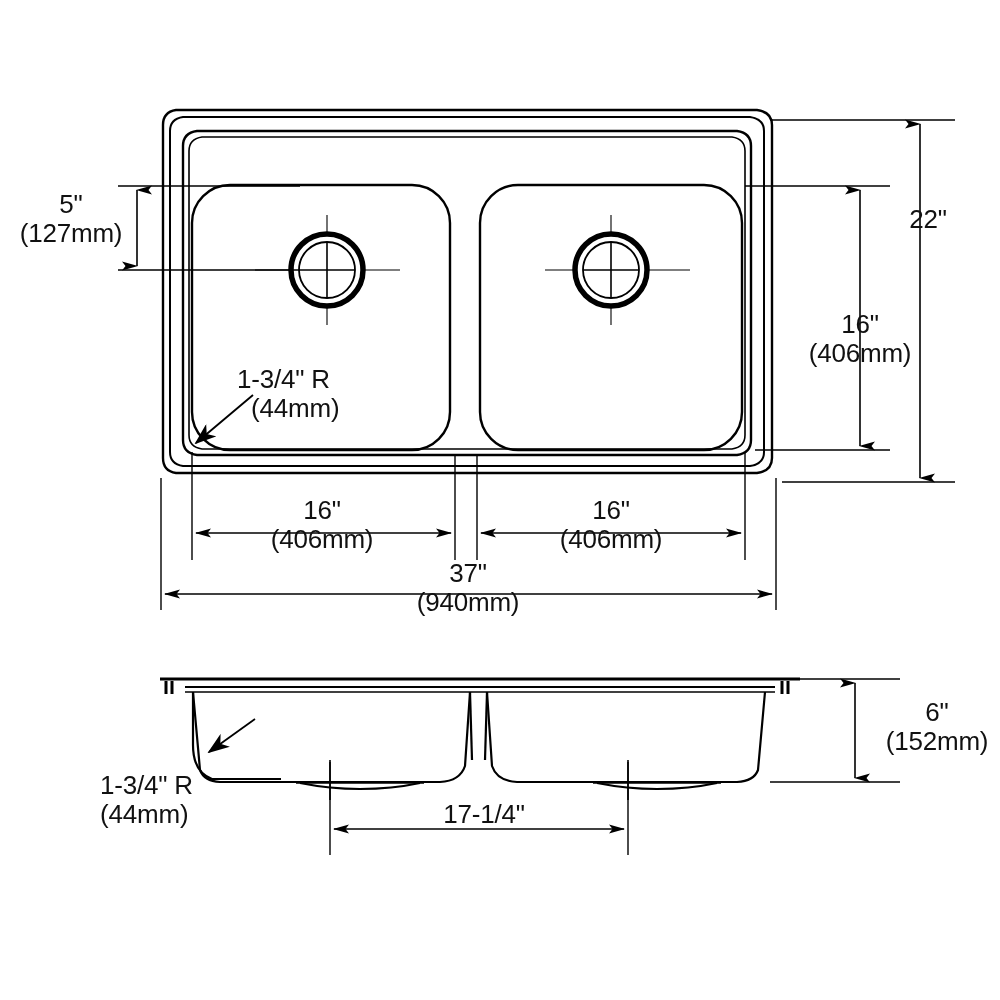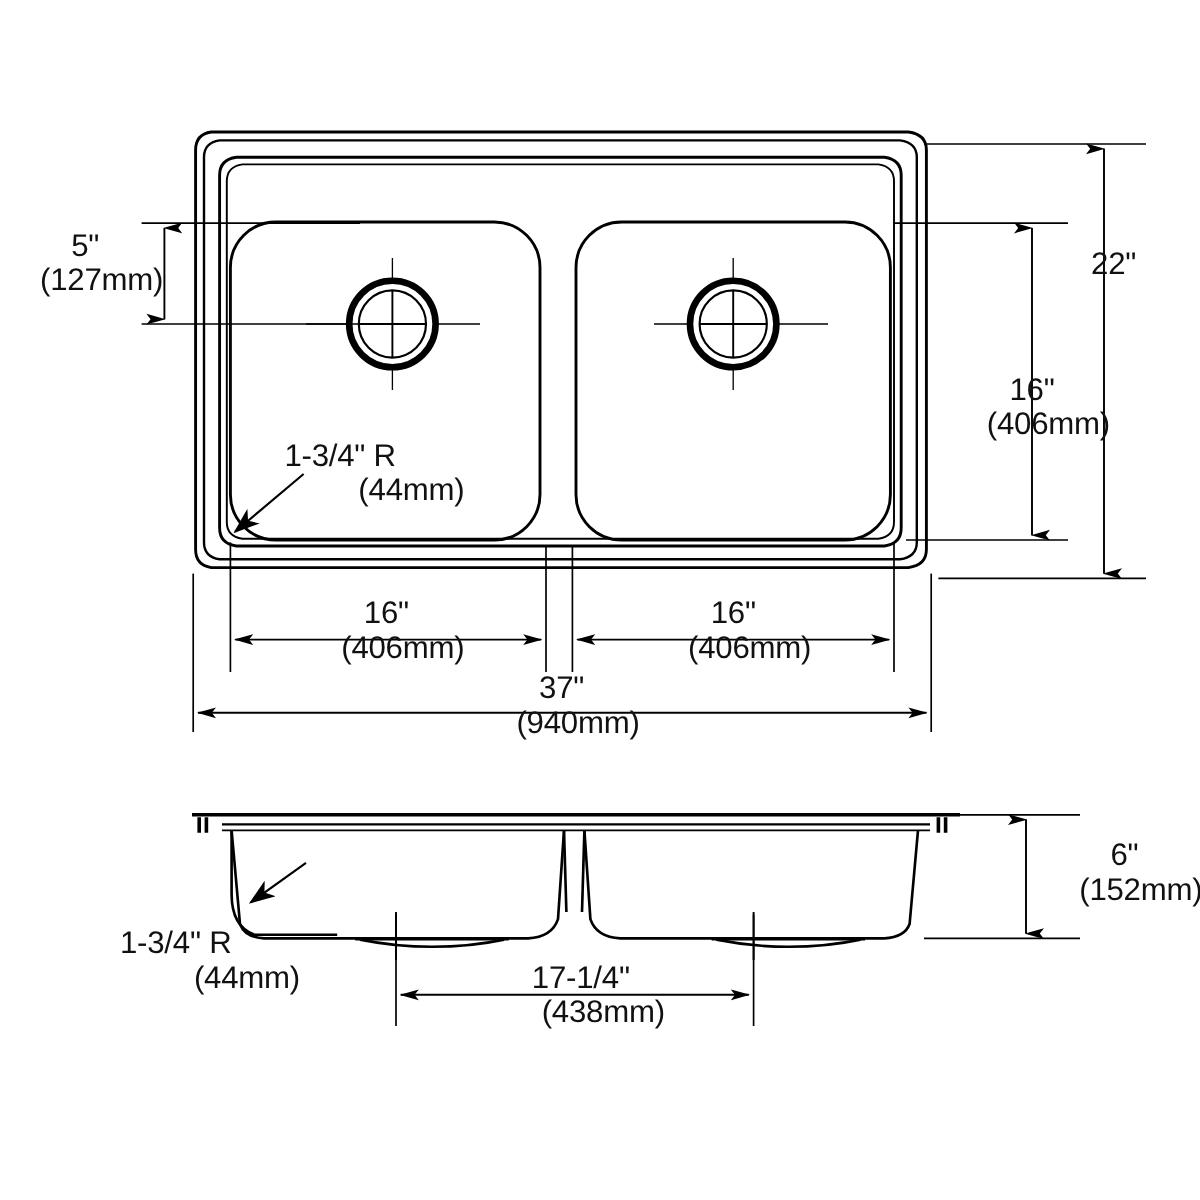--- a/index.html
+++ b/index.html
@@ -33,21 +33,21 @@
     position: absolute;
     text-align: center;
     line-height: 1.12;
     white-space: nowrap;
     font-family: "Liberation Sans", sans-serif;
     font-size: 26px;
     color: #111111;
     letter-spacing: -0.2px;
   }
   .dim-label .line1 { display: block; }
-  .dim-label .line2 { display: block; text-align: right; }
+  .dim-label .line2 { display: block; }
 </style>
 </head>
 <body>
 
 <div id="drawing-root">
 
   <svg id="drawing-canvas" viewBox="0 0 1000 1000">
     <defs>
       <marker id="arrUp" markerWidth="10" markerHeight="16" refX="5" refY="1" orient="auto" markerUnits="userSpaceOnUse">
         <path d="M5,0 L9.5,16 L5,12.5 L0.5,16 Z" fill="#000"></path>
@@ -264,21 +264,20 @@
     <span class="line2">(940mm)</span>
   </div>
 
   <div class="dim-label" style="left:100px; top:771px; width:150px; text-align:left;">
     <span class="line1">1-3/4" R</span>
     <span class="line2">(44mm)</span>
   </div>
 
   <div class="dim-label" style="left:414px; top:800px; width:140px;">
     <span class="line1">17-1/4"</span>
-    <span class="line2">(438mm)</span>
   </div>
 
   <div class="dim-label" style="left:872px; top:698px; width:130px;">
     <span class="line1">6"</span>
     <span class="line2">(152mm)</span>
   </div>
 
 </div>
 
 </body></html>

